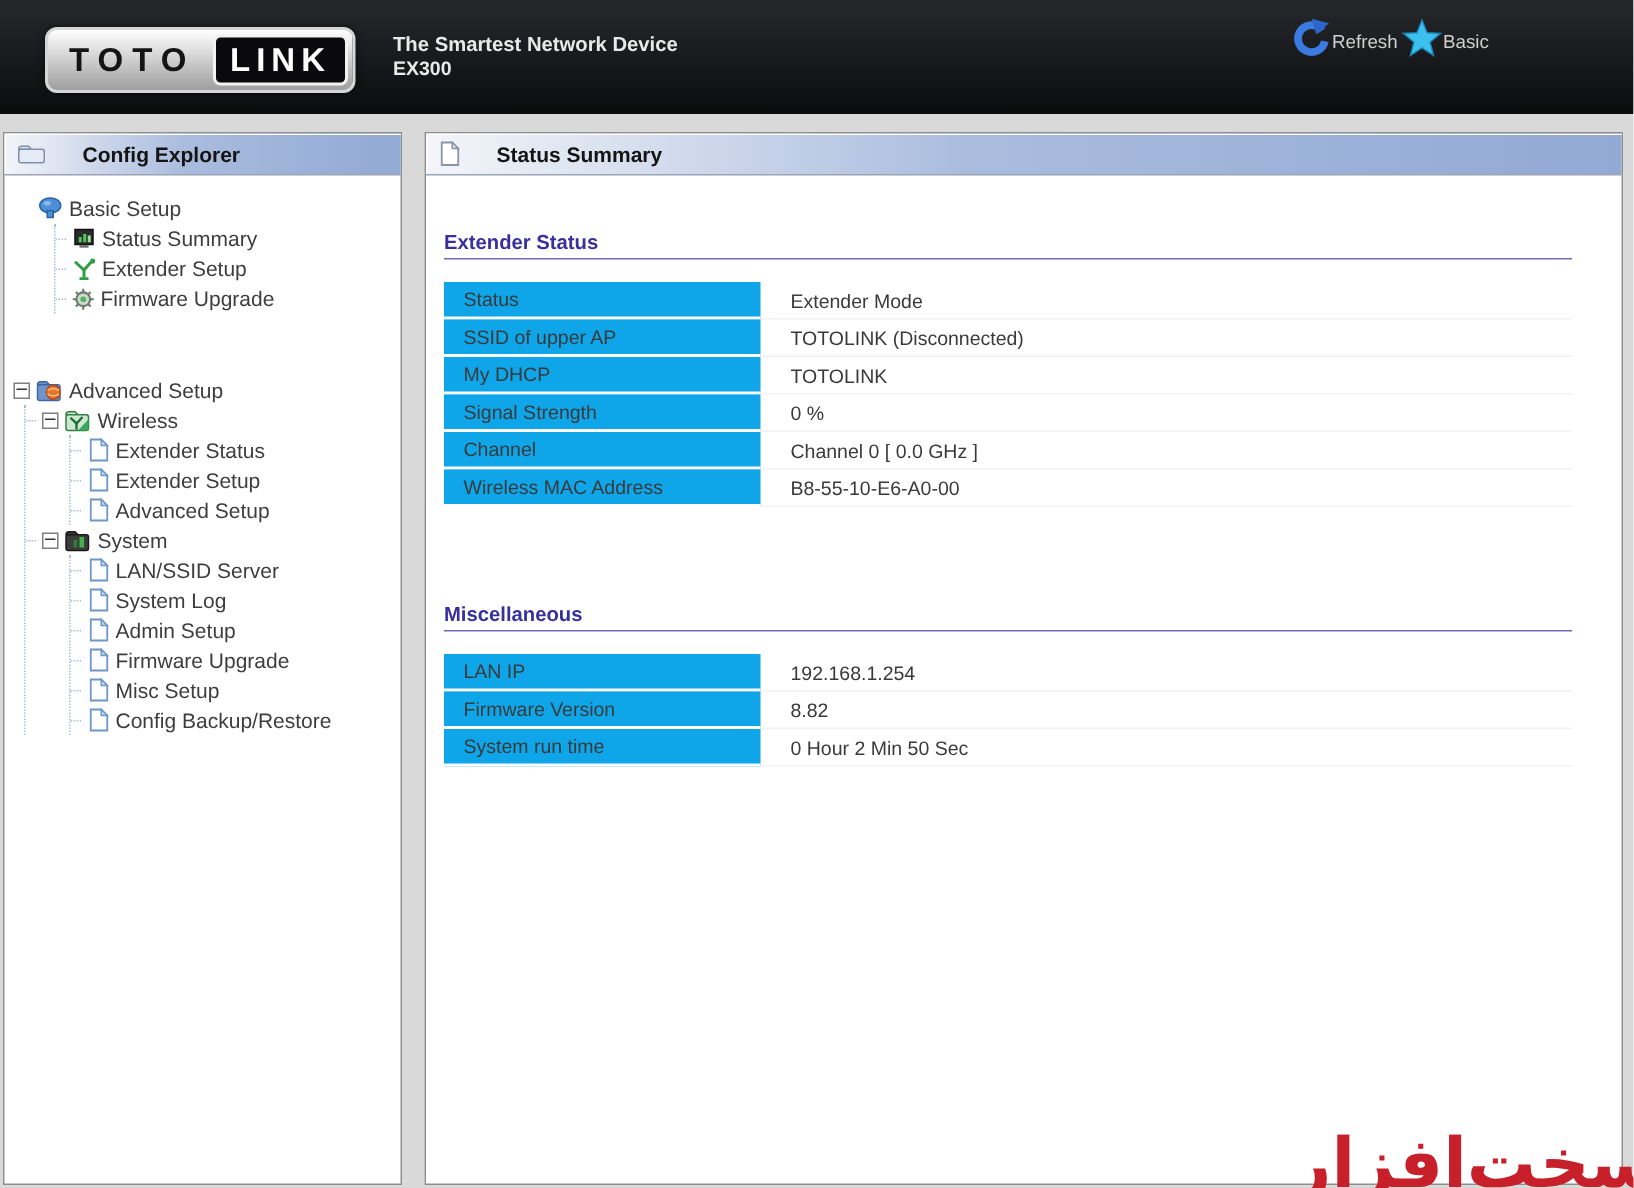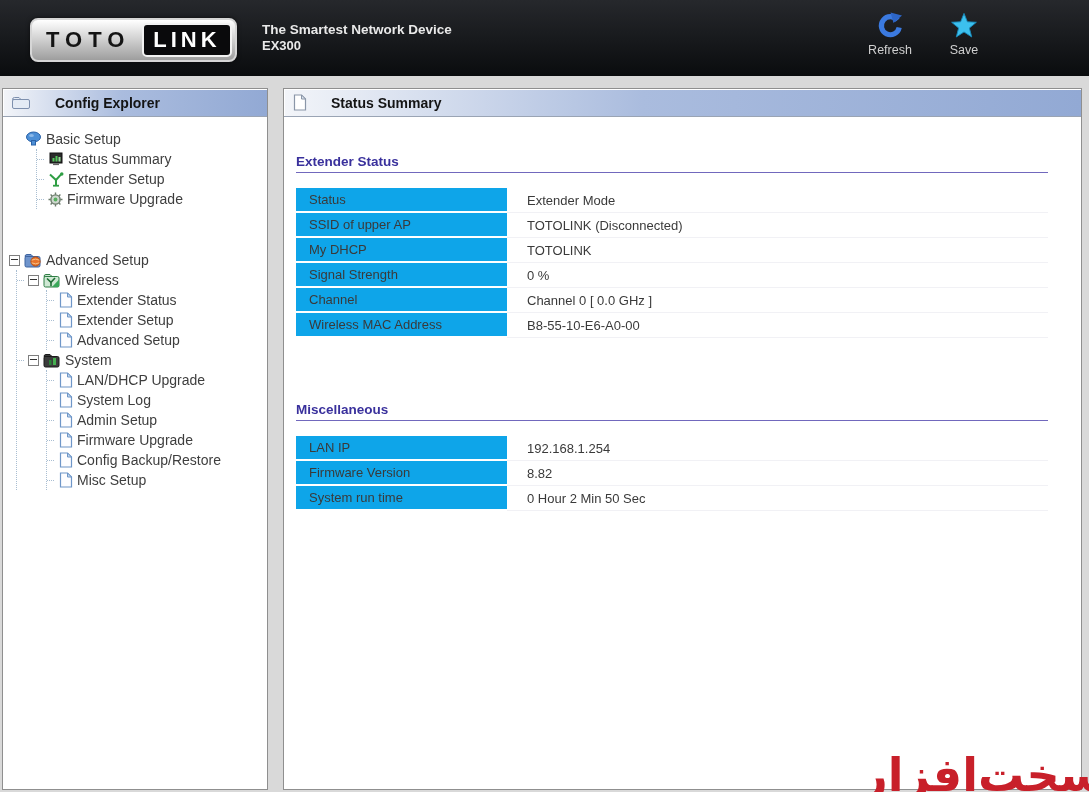--- a/index.html
+++ b/index.html
@@ -26,21 +26,21 @@
   }
   .logo-link{
     display:flex;align-items:center;margin:3px 3px 3px 0;padding:0 9px;
     background:#0a0a0c;color:#ffffff;font-weight:bold;font-size:22px;letter-spacing:4px;
     border:2px solid #f2f2f2;border-radius:5px;
   }
   .tagline{position:absolute;left:262px;top:22px;color:#e9e9e9;font-weight:bold;}
   .tagline .l1{font-size:13.5px;line-height:16px}
   .tagline .l2{font-size:13px;line-height:15px}
   .hdr-actions{position:absolute;right:95px;top:12px;display:flex;gap:14px}
-  .hdr-btn{width:60px;display:flex;flex-direction:column;align-items:center;cursor:pointer}
+  .hdr-btn{width:60px;display:flex;flex-direction:row;align-items:center;cursor:pointer}
   .hdr-btn .lab{color:#cfcfcf;font-size:12.5px;margin-top:3px}
   
   .panel{position:absolute;background:#ffffff;border:1px solid #8f8f8f;}
   .sidebar{left:2px;top:88px;width:264px;height:700px;}
   .main{left:283px;top:88px;width:797px;height:700px;}
   .bar{
     height:27px;display:flex;align-items:center;gap:24px;padding-left:8px;
     background:linear-gradient(to right,#f3f5f9 0%,#aabcde 45%,#92a9d4 100%);
     border-bottom:1px solid #9aa4b4;
     box-shadow:inset 1px 1px 0 #ffffff;
@@ -107,21 +107,21 @@
         </svg>
       </span>
       <span class="lab">Refresh</span>
     </div>
     <div class="hdr-btn">
       <span class="icn">
         <svg width="28" height="28" viewBox="0 0 24 24">
           <polygon points="12,1.2 14.9,8.4 22.6,8.8 16.6,13.8 18.6,21.4 12,17.1 5.4,21.4 7.4,13.8 1.4,8.8 9.1,8.4" fill="#3cc0ee" stroke="#1888b8" stroke-width="0.8"></polygon>
         </svg>
       </span>
-      <span class="lab">Save</span>
+      <span class="lab">Basic</span>
     </div>
   </div>
 </div>
 
 <div class="panel sidebar">
   <div class="bar">
     <span class="icn">
       <svg width="20" height="15" viewBox="0 0 20 15">
         <path d="M1.5 4.5q0-2 2-2h4.5l2 2z" fill="#e4ebf5" stroke="#7e90ae"></path>
         <rect x="1.5" y="4.5" width="17" height="9" rx="1.5" fill="#e4ebf5" stroke="#7e90ae"></rect>
@@ -254,21 +254,21 @@
       </div>
 
       <div class="grp grp-b">
         <div class="trow">
           <span class="icn">
             <svg width="15" height="16" viewBox="0 0 15 16">
               <path d="M2.5 1h7l4 4v10h-11z" fill="#fdfdff" stroke="#6e96c8" stroke-width="1.2"></path>
               <path d="M9.5 1l4 4h-4z" fill="#c8dcf0" stroke="#6e96c8"></path>
             </svg>
           </span>
-          <span class="lbl">LAN/DHCP Upgrade</span>
+          <span class="lbl">LAN/SSID Server</span>
         </div>
         <div class="trow">
           <span class="icn">
             <svg width="15" height="16" viewBox="0 0 15 16">
               <path d="M2.5 1h7l4 4v10h-11z" fill="#fdfdff" stroke="#6e96c8" stroke-width="1.2"></path>
               <path d="M9.5 1l4 4h-4z" fill="#c8dcf0" stroke="#6e96c8"></path>
             </svg>
           </span>
           <span class="lbl">System Log</span>
         </div>
@@ -290,30 +290,30 @@
           </span>
           <span class="lbl">Firmware Upgrade</span>
         </div>
         <div class="trow">
           <span class="icn">
             <svg width="15" height="16" viewBox="0 0 15 16">
               <path d="M2.5 1h7l4 4v10h-11z" fill="#fdfdff" stroke="#6e96c8" stroke-width="1.2"></path>
               <path d="M9.5 1l4 4h-4z" fill="#c8dcf0" stroke="#6e96c8"></path>
             </svg>
           </span>
+          <span class="lbl">Misc Setup</span>
+        </div>
+        <div class="trow">
+          <span class="icn">
+            <svg width="15" height="16" viewBox="0 0 15 16">
+              <path d="M2.5 1h7l4 4v10h-11z" fill="#fdfdff" stroke="#6e96c8" stroke-width="1.2"></path>
+              <path d="M9.5 1l4 4h-4z" fill="#c8dcf0" stroke="#6e96c8"></path>
+            </svg>
+          </span>
           <span class="lbl">Config Backup/Restore</span>
-        </div>
-        <div class="trow">
-          <span class="icn">
-            <svg width="15" height="16" viewBox="0 0 15 16">
-              <path d="M2.5 1h7l4 4v10h-11z" fill="#fdfdff" stroke="#6e96c8" stroke-width="1.2"></path>
-              <path d="M9.5 1l4 4h-4z" fill="#c8dcf0" stroke="#6e96c8"></path>
-            </svg>
-          </span>
-          <span class="lbl">Misc Setup</span>
         </div>
       </div>
     </div>
   </div>
 </div>
 
 <div class="panel main">
   <div class="bar">
     <span class="icn">
       <svg width="15" height="17" viewBox="0 0 15 17">

